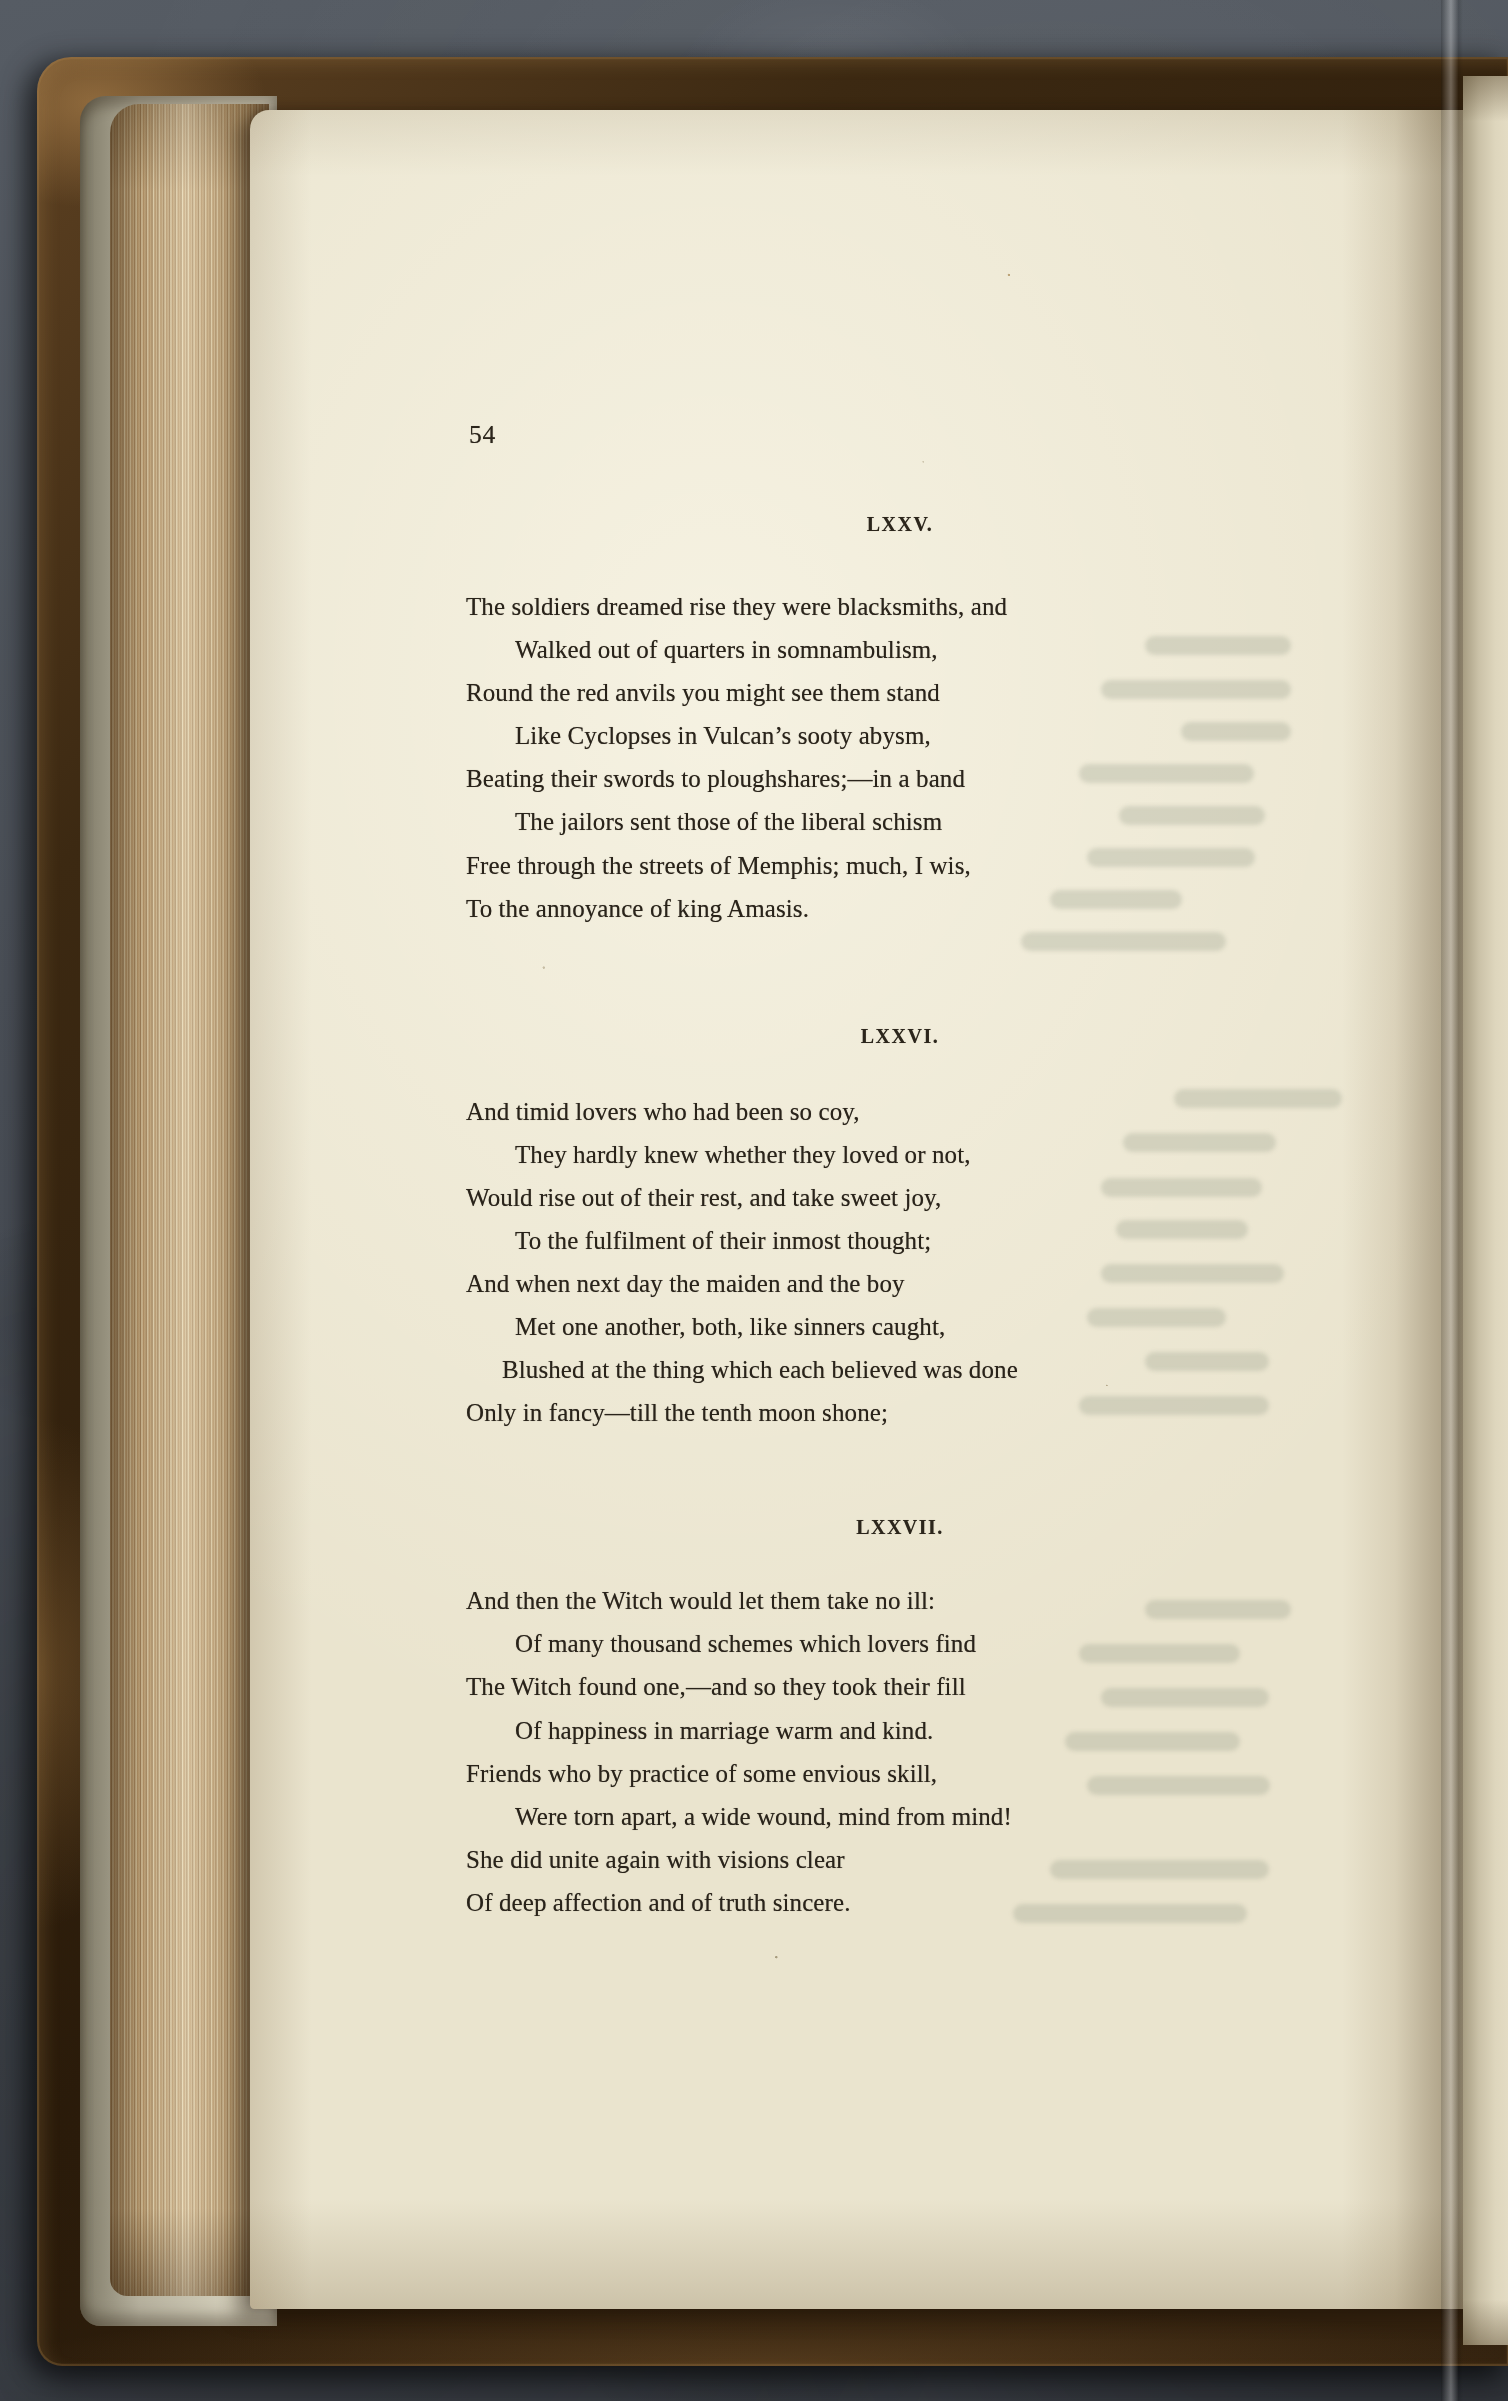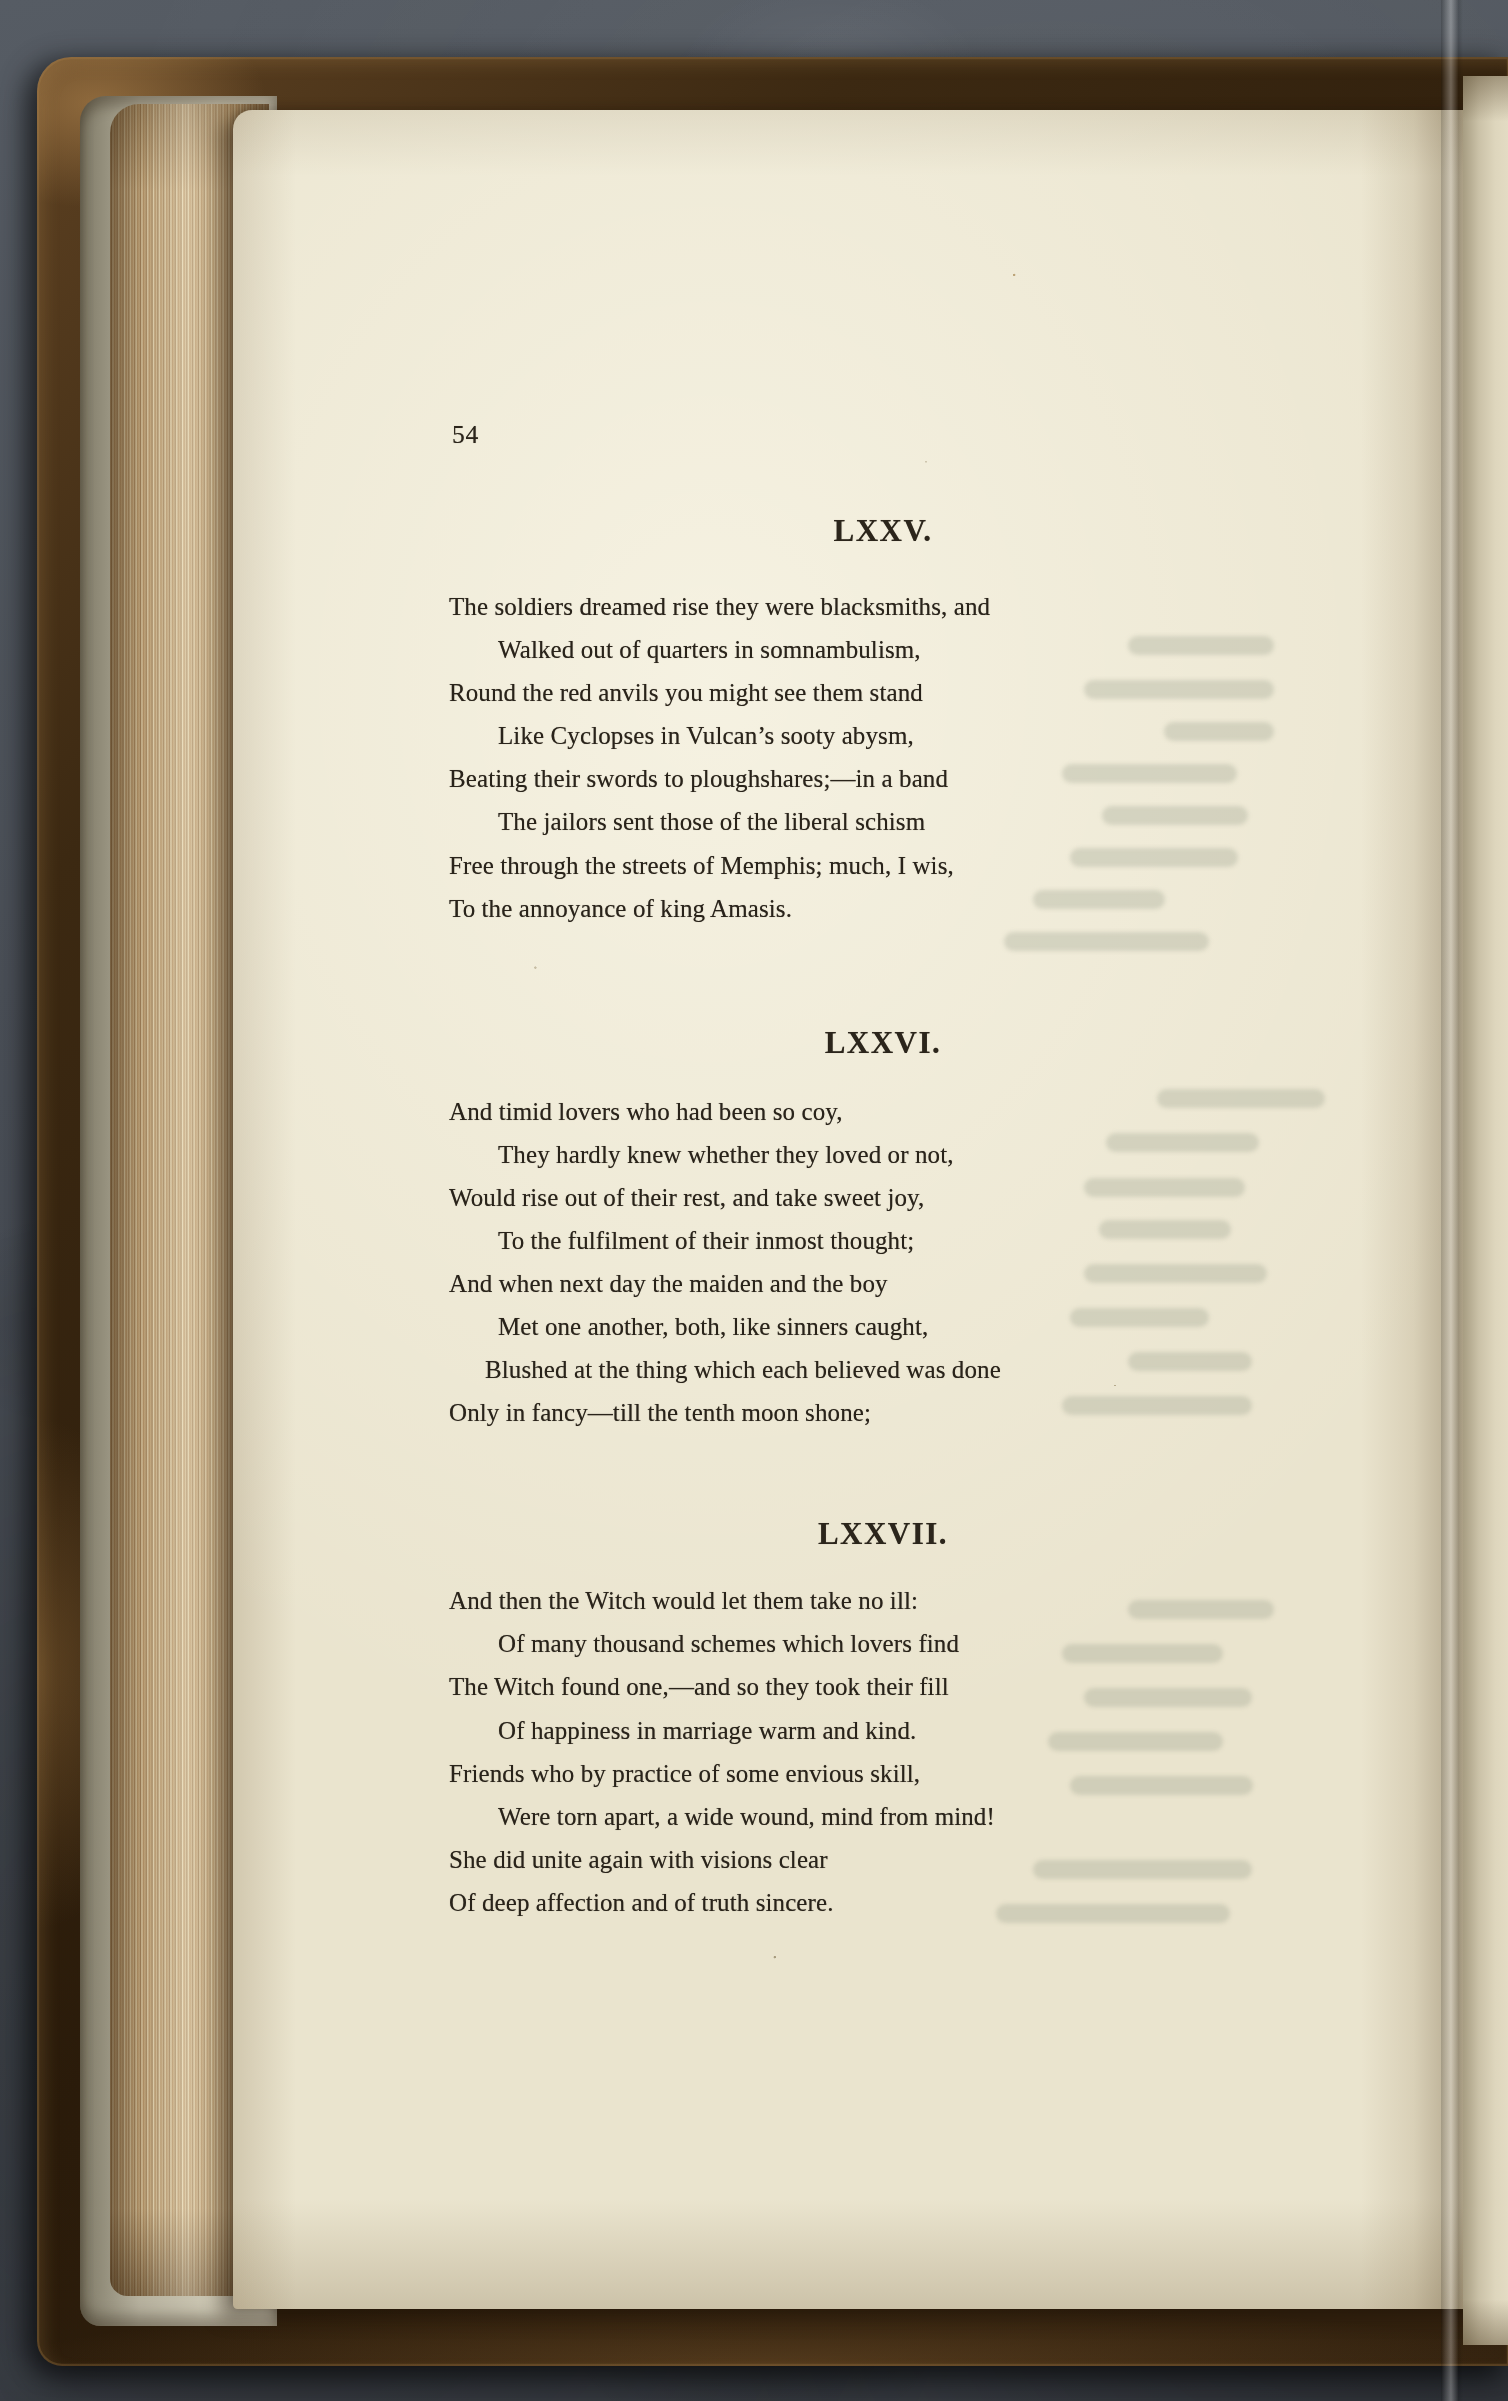--- a/index.html
+++ b/index.html
@@ -48,55 +48,54 @@
     border-radius:29px 0 0 17.5px;
     background:
       linear-gradient(90deg, rgba(58,38,16,0.55) 0%, rgba(58,38,16,0.10) 20%,
         rgba(255,250,232,0.30) 48%, rgba(125,95,58,0.22) 80%, rgba(66,44,20,0.50) 100%),
       linear-gradient(180deg, rgba(80,58,30,0.35) 0%, rgba(80,58,30,0) 4%,
         rgba(80,58,30,0) 96%, rgba(60,40,18,0.45) 100%),
       repeating-linear-gradient(90deg,
         #d3bb92 0px,#a3845b 1.5px,#e3d3ad 2.9px,#b59468 4.4px,#caae82 5.8px);
   }
   .book-page{
-    position:absolute;left:233px;top:110px;width:1224px;height:2199px;
+    position:absolute;left:250px;top:110px;width:1224px;height:2199px;
     border-radius:19px 2.9px 5.8px 4.4px;
     background:
       radial-gradient(130% 90% at 38% 26%, rgba(255,253,242,0.55) 0%, rgba(255,253,242,0) 55%),
       radial-gradient(2.2px 2.2px at 62% 7.5%, rgba(146,106,42,0.8) 0 40%, transparent 70%),
       radial-gradient(2.2px 2.2px at 24% 39%, rgba(120,100,60,0.6) 0 40%, transparent 70%),
       radial-gradient(1.5px 1.5px at 70% 58%, rgba(120,100,60,0.55) 0 40%, transparent 70%),
       radial-gradient(2.2px 2.2px at 43% 84%, rgba(110,95,60,0.55) 0 40%, transparent 70%),
       radial-gradient(1.5px 1.5px at 18% 68%, rgba(110,95,60,0.5) 0 40%, transparent 70%),
       radial-gradient(1.5px 1.5px at 55% 16%, rgba(120,100,60,0.5) 0 40%, transparent 70%),
       linear-gradient(90deg, rgba(130,108,72,0.24) 0%, rgba(130,108,72,0) 5%),
       linear-gradient(0deg, rgba(118,98,62,0.26) 0%, rgba(118,98,62,0) 5%),
       linear-gradient(180deg, rgba(118,98,62,0.16) 0%, rgba(118,98,62,0) 3%),
       #eae4ce;
     box-shadow:-13px 8.8px 19px rgba(28,18,7,0.45), 0 -2.9px 7.3px rgba(40,28,12,0.22);
-    padding-left:36px;
   }
   .gutter-shadow{
     position:absolute;right:0;top:0;width:132px;height:100%;z-index:3;
     border-radius:0 2.9px 5.8px 0;
     background:linear-gradient(90deg, rgba(140,118,80,0) 0%, rgba(140,118,80,0.18) 40%,
       rgba(100,80,48,0.42) 75%, rgba(62,46,22,0.60) 96%, rgba(50,36,16,0.65) 100%);
   }
   .page-header-number{
     position:absolute;left:219px;top:310px;font-size:25.6px;color:#2b251b;
     letter-spacing:0.7px;z-index:2;text-shadow:0 0 0.7px rgba(43,37,27,0.5);
   }
   .page-header-title{
     position:absolute;left:216px;top:314px;width:804px;text-align:center;
     transform:translateX(34px);font-size:22.6px;font-weight:bold;color:#2b251b;
     letter-spacing:2.2px;word-spacing:5.1px;z-index:2;text-shadow:0 0 0.7px rgba(43,37,27,0.45);
   }
   .stanza-heading{
     position:absolute;left:216px;width:804px;text-align:center;
-    transform:translateX(32px);font-size:31px;font-weight:bold;color:#2b251b;
+    transform:translateX(32px);font-size:20px;font-weight:bold;color:#2b251b;
     letter-spacing:1.5px;z-index:2;text-shadow:0 0 0.7px rgba(43,37,27,0.45);
   }
   .poem-line{
     position:absolute;left:216px;font-size:25px;color:#29231a;white-space:nowrap;
     letter-spacing:0.1px;z-index:2;text-shadow:0 0 0.7px rgba(41,35,26,0.55);
   }
   .poem-line.indented{left:265px;text-align:right;}
   .bleedthrough-smudge{
     position:absolute;height:19px;border-radius:9.5px;z-index:1;
     background:rgba(148,155,135,0.30);filter:blur(2.2px);

